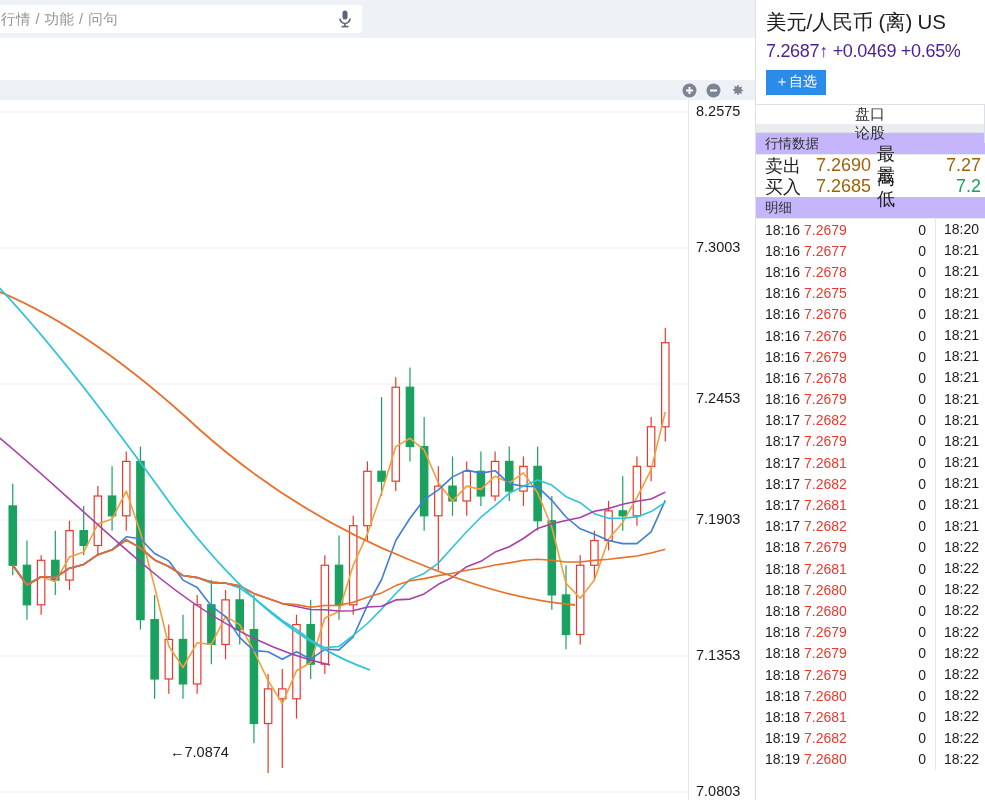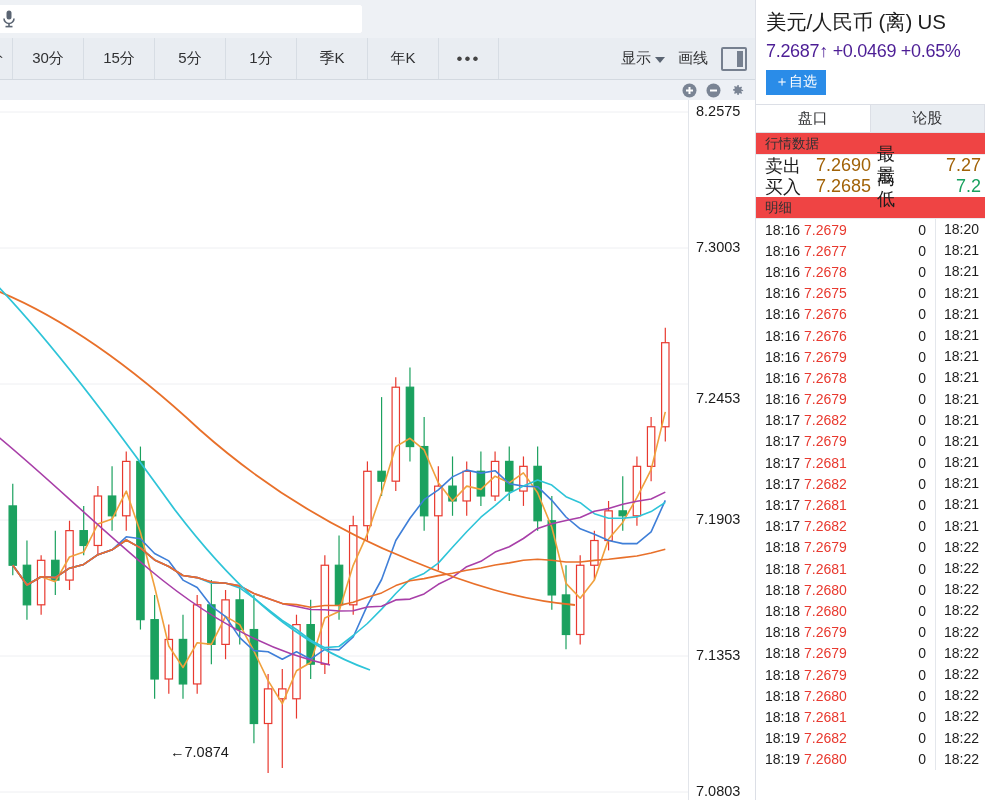--- a/index.html
+++ b/index.html
@@ -107,31 +107,32 @@
   }
   .rp-addbtn {
     display: inline-block; margin-top: 8px; padding: 3px 9px 4px;
     background: #2a8ce8; color: #ffffff; font-size: 14px; border-radius: 0;
     cursor: pointer; white-space: nowrap;
   }
   .rp-tabs {
     margin-top: 9px; height: 29px; display: flex;
     border-top: 1px solid #dcdfe6; border-bottom: 1px solid #dcdfe6;
     background: #e9edf2;
+    flex-direction: column;
   }
   .rp-tab {
     flex: 1; display: flex; align-items: center; justify-content: center;
     font-size: 15px; color: #303133; cursor: pointer;
     border-right: 1px solid #dcdfe6;
   }
   .rp-tab.active { background: #ffffff; }
   .sect-head {
     height: 22px; display: flex; align-items: center; padding-left: 9px;
     font-size: 13.5px; color: #303133;
-    background: #ef4444; border-bottom: 1px solid #e8ebef;
+    background: #c4b5fd; border-bottom: 1px solid #e8ebef;
   }
   .md-row {
     height: 21px; display: flex; align-items: center;
     font-size: 18px; padding-left: 9px;
   }
   .md-lab { width: 44px; color: #1d1d1d; flex: none; }
   .md-val { width: 62px; text-align: right; flex: none; }
   .md-lab2 { width: 38px; padding-left: 6px; color: #1d1d1d; flex: none; }
   .md-val2 { flex: 1; text-align: right; padding-right: 4px; }
   .up { color: #a16207; }
@@ -151,52 +152,32 @@
     height: 21.2px; line-height: 21.2px;
   }
 </style>
 </head>
 <body>
 
 <div id="app">
 
   <div class="searchbar">
     <div class="search-field">
+      <span class="search-placeholder">行情 / 功能 / 问句</span>
       <span class="mic-icon">
         <svg width="16" height="20" viewBox="0 0 16 20">
           <rect x="5.5" y="1.5" width="5" height="9" rx="2.5" fill="#5a6472"></rect>
           <path d="M3 9.5a5 5 0 0 0 10 0" stroke="#5a6472" stroke-width="1.6" fill="none"></path>
           <line x1="8" y1="14.5" x2="8" y2="17" stroke="#5a6472" stroke-width="1.6"></line>
           <line x1="4.5" y1="17.6" x2="11.5" y2="17.6" stroke="#5a6472" stroke-width="1.6"></line>
         </svg>
       </span>
     </div>
   </div>
 
-  <div class="tabbar">
-    <div class="ptab first">0分</div>
-    <div class="ptab">30分</div>
-    <div class="ptab">15分</div>
-    <div class="ptab">5分</div>
-    <div class="ptab">1分</div>
-    <div class="ptab">季K</div>
-    <div class="ptab">年K</div>
-    <div class="ptab more">•••</div>
-    <div class="tab-spacer"></div>
-    <div class="tb-right">
-      <div class="tb-item">
-        <span>显示</span>
-        <span class="chev"></span>
-      </div>
-      <div class="tb-item">
-        <span>画线</span>
-      </div>
-      <div class="panel-toggle"></div>
-    </div>
-  </div>
 
   <div class="charttools">
     <span class="cbtn">
       <svg width="15" height="15" viewBox="0 0 15 15">
         <circle cx="7.5" cy="7.5" r="7" fill="#7a8494"></circle>
         <line x1="4" y1="7.5" x2="11" y2="7.5" stroke="#fff" stroke-width="2"></line>
         <line x1="7.5" y1="4" x2="7.5" y2="11" stroke="#fff" stroke-width="2"></line>
       </svg>
     </span>
     <span class="cbtn">

